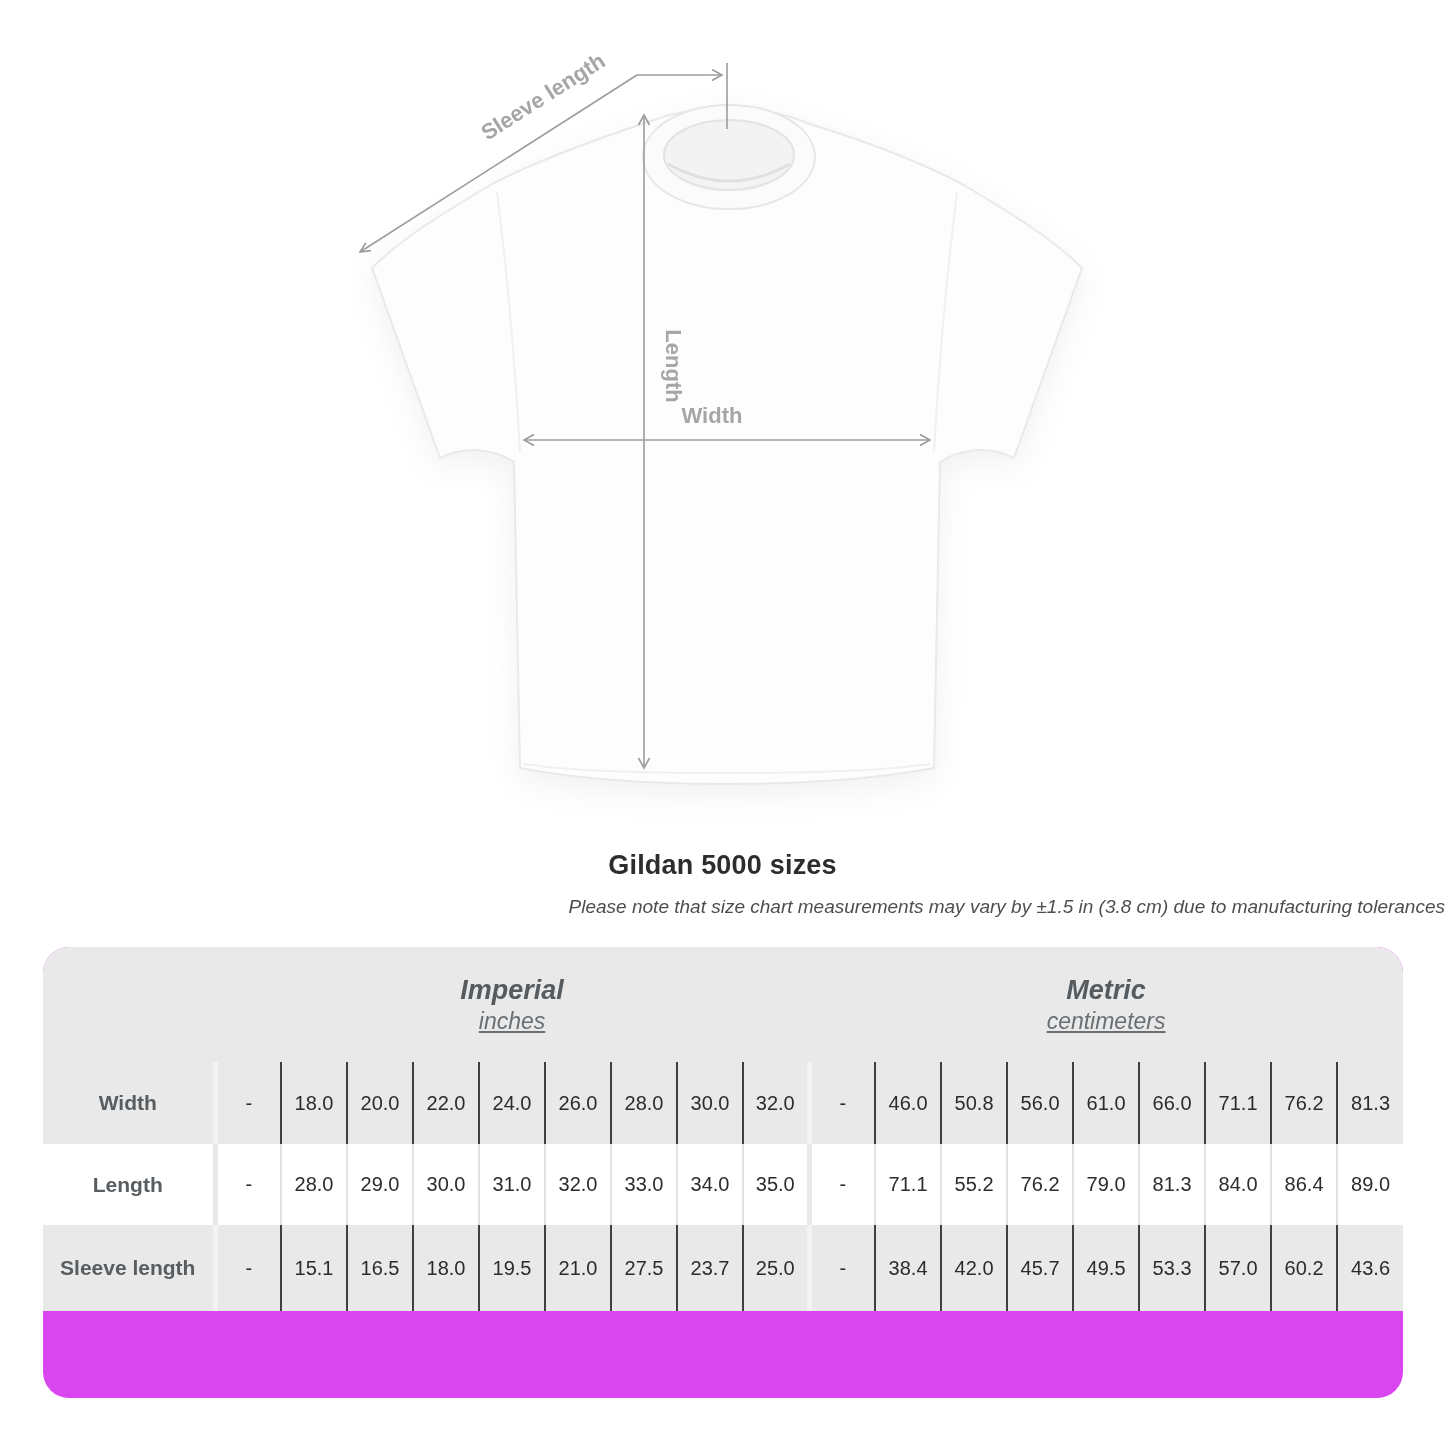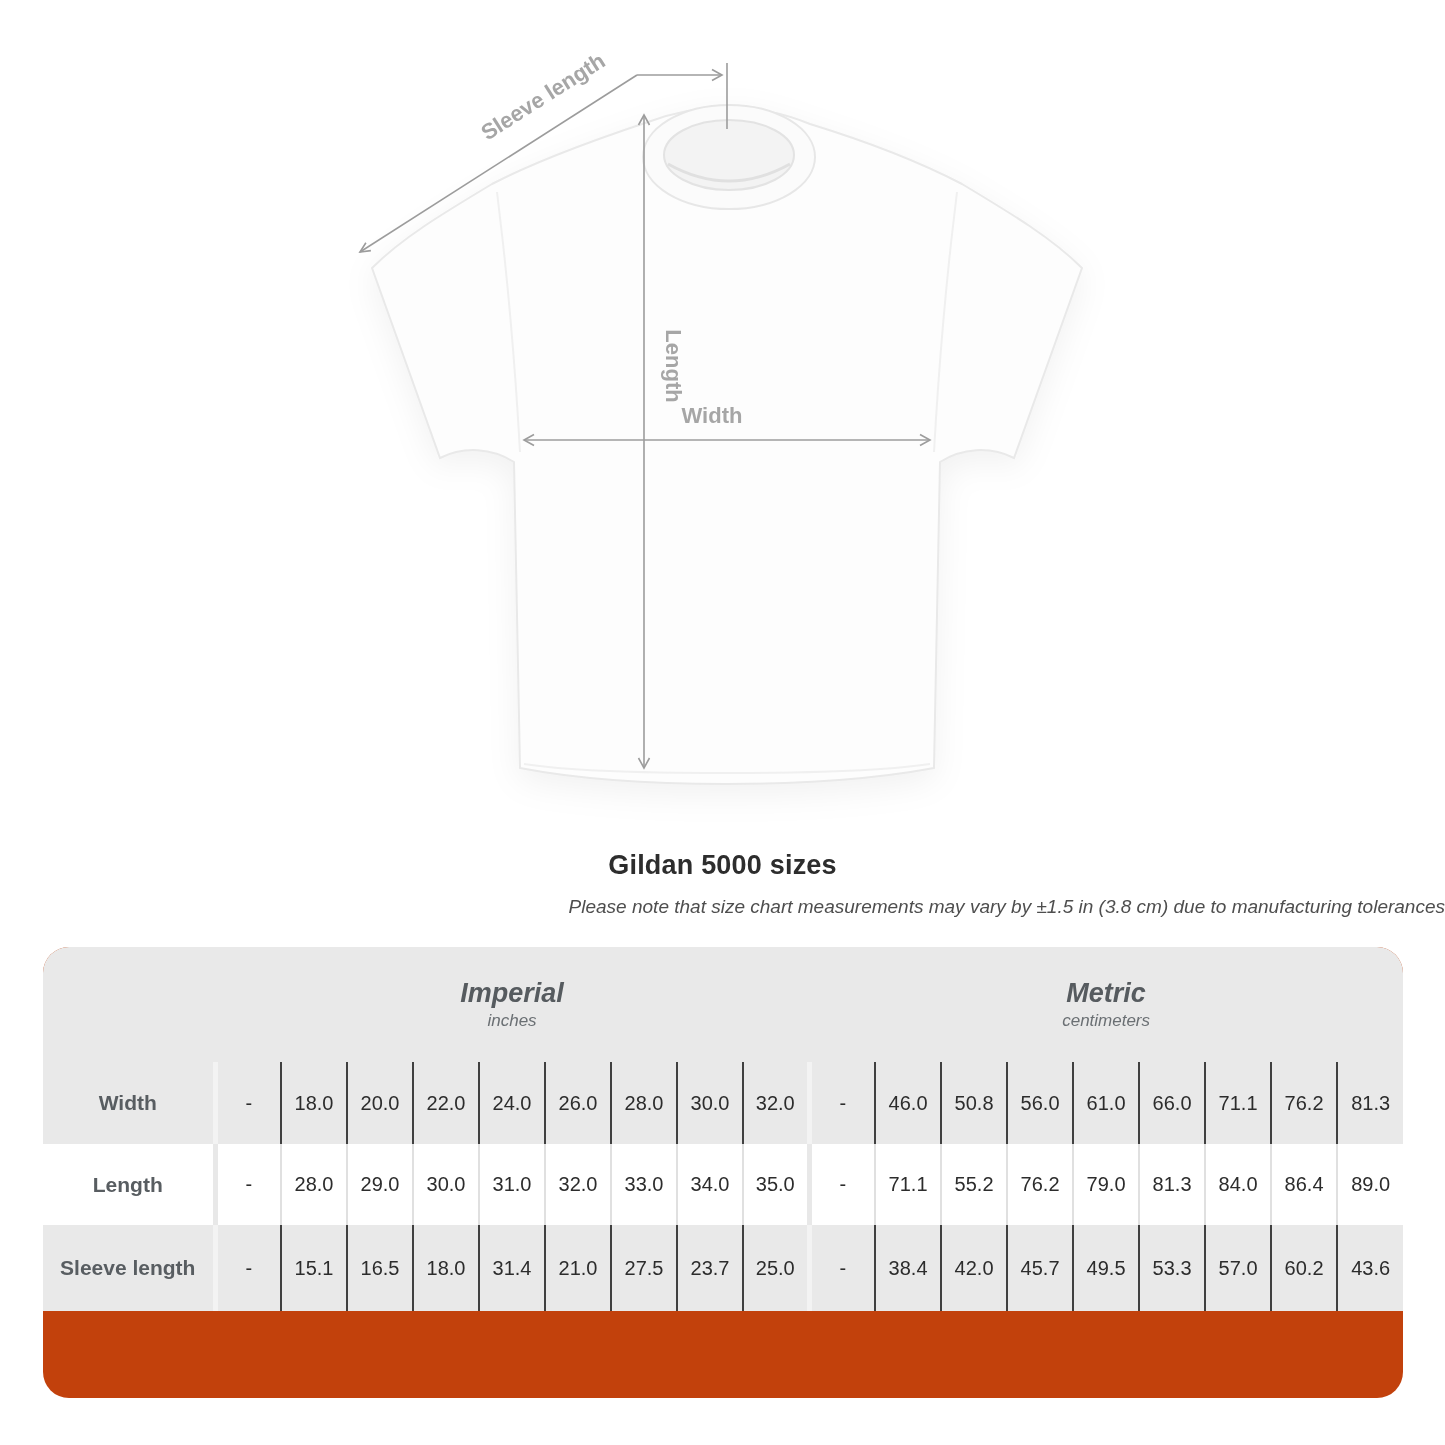--- a/index.html
+++ b/index.html
@@ -10,27 +10,27 @@
   .diagram svg{display:block;}
 
   
   .title{position:absolute;left:0;top:850px;width:1445px;text-align:center;
          font-size:27px;font-weight:bold;color:#2d2d2d;letter-spacing:.2px;}
   .subtitle{position:absolute;left:0;top:896px;width:1445px;text-align:right;
          font-style:italic;font-size:19px;color:#4e4e4e;}
 
   
   .table-wrap{position:absolute;left:43px;top:947px;width:1360px;height:451px;
-              border-radius:26px;overflow:hidden;background:#c2410c;}
+              border-radius:26px;overflow:hidden;background:#d946ef;}
   table.size-table{border-collapse:collapse;table-layout:fixed;width:1360px;}
   table.size-table td{padding:0;text-align:center;vertical-align:middle;}
 
   tr.band td{background:#e9e9e9;height:115px;}
   .gt{font-size:27px;font-weight:bold;font-style:italic;color:#565b5f;}
-  .gu{font-size:17px;font-style:italic;color:#6a6f73;margin-top:2px;}
+  .gu{font-size:23px;font-style:italic;color:#6a6f73;margin-top:2px;text-decoration:underline;}
 
   tr.r-white td{background:#ffffff;}
   tr.r-gray  td{background:#e9e9e9;}
   tr.row-size td{height:87px;}
   tr.row-width td{height:82px;}
   tr.row-length td{height:81px;}
   tr.row-sleeve td{height:86px;}
 
   td.rl{font-size:21px;font-weight:bold;color:#585d61;}
   td.hd{font-size:20px;font-weight:bold;color:#6d7276;}
@@ -167,21 +167,21 @@
       <td class="dv sep">86.4</td>
       <td class="dv sep">89.0</td>
     </tr>
 
     <tr class="r-gray row-sleeve">
       <td class="rl">Sleeve length</td>
       <td class="dv sep-thick">-</td>
       <td class="dv sep">15.1</td>
       <td class="dv sep">16.5</td>
       <td class="dv sep">18.0</td>
-      <td class="dv sep">31.4</td>
+      <td class="dv sep">19.5</td>
       <td class="dv sep">21.0</td>
       <td class="dv sep">27.5</td>
       <td class="dv sep">23.7</td>
       <td class="dv sep">25.0</td>
       <td class="dv sep-thick">-</td>
       <td class="dv sep">38.4</td>
       <td class="dv sep">42.0</td>
       <td class="dv sep">45.7</td>
       <td class="dv sep">49.5</td>
       <td class="dv sep">53.3</td>

